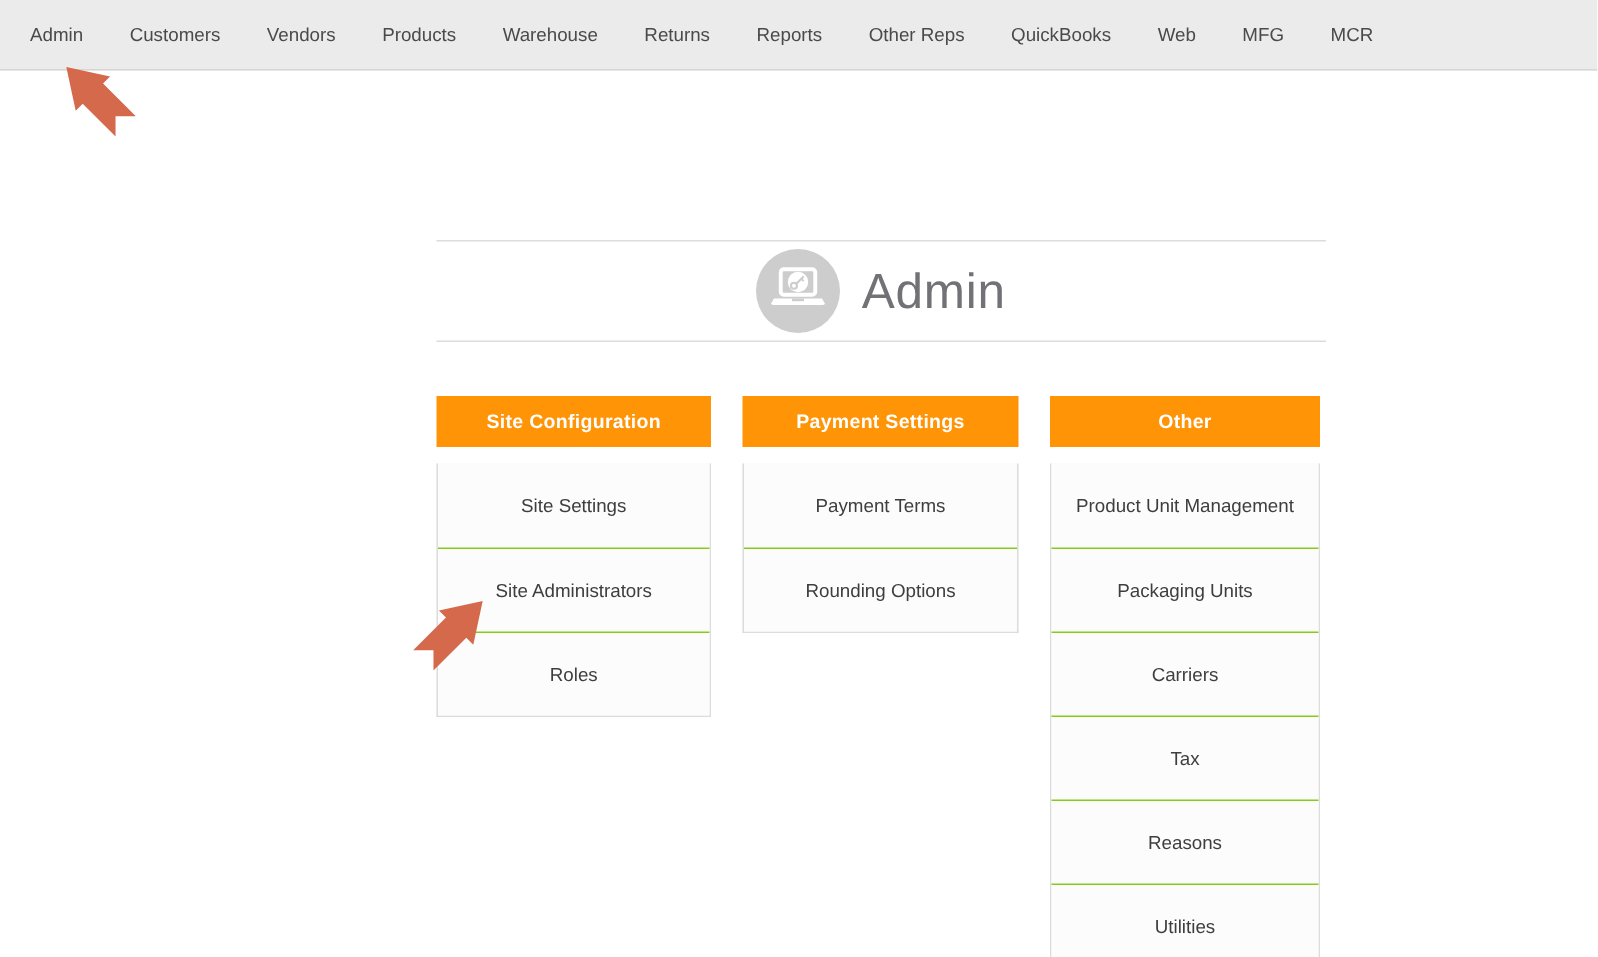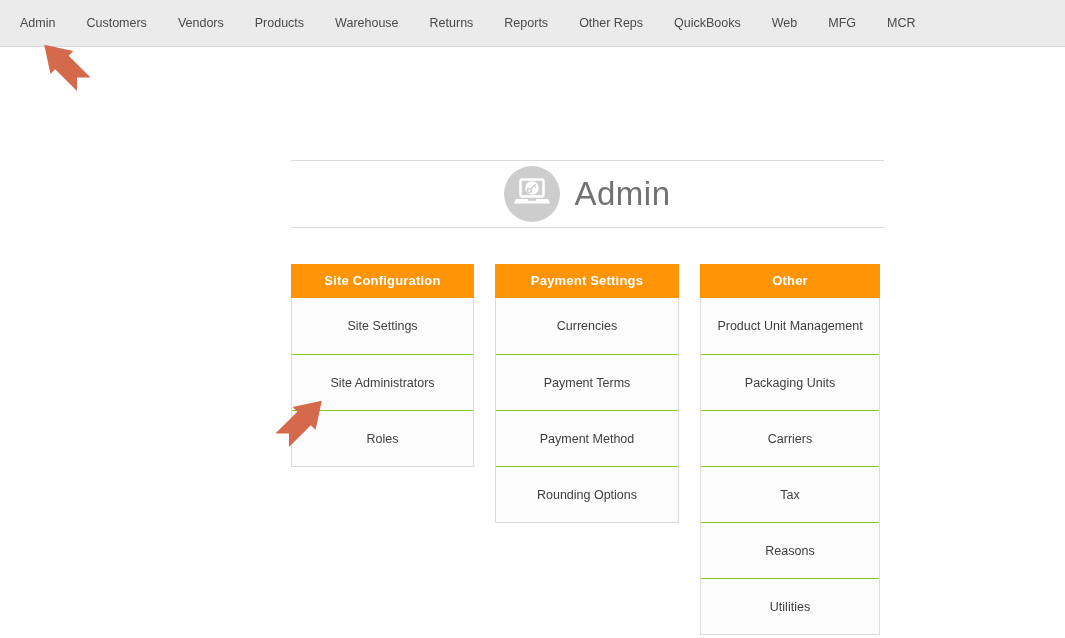--- a/index.html
+++ b/index.html
@@ -55,21 +55,21 @@
   .card-1{left:291px;width:183px;}
   .card-2{left:495px;width:184px;}
   .card-3{left:700px;width:180px;border-radius:32px;}
   .card-header{
     height:34px;line-height:34px;background:var(--accent);
     color:#ffffff;font-size:13px;font-weight:bold;text-align:center;
     letter-spacing:.2px;
   }
   .card-body{
     background:#fcfcfc;
-    border:1px solid #dcdcdc;border-top:none;
+    border:1px solid #dcdcdc;border-top:none;margin-top:11px;
   }
   .card-row{
     height:56px;display:flex;align-items:center;justify-content:center;
     font-size:12.5px;color:#3e3e3e;cursor:pointer;background:#fcfcfc;
   }
   .card-row + .card-row{border-top:1px solid #84cc16;}
 </style>
 </head>
 <body>
 
@@ -113,23 +113,21 @@
   <div class="card-body">
     <div class="card-row">Site Settings</div>
     <div class="card-row">Site Administrators</div>
     <div class="card-row">Roles</div>
   </div>
 </div>
 
 <div class="card card-2">
   <div class="card-header">Payment Settings</div>
   <div class="card-body">
-    <div class="card-row">Currencies</div>
     <div class="card-row">Payment Terms</div>
-    <div class="card-row">Payment Method</div>
     <div class="card-row">Rounding Options</div>
   </div>
 </div>
 
 <div class="card card-3">
   <div class="card-header">Other</div>
   <div class="card-body">
     <div class="card-row">Product Unit Management</div>
     <div class="card-row">Packaging Units</div>
     <div class="card-row">Carriers</div>

